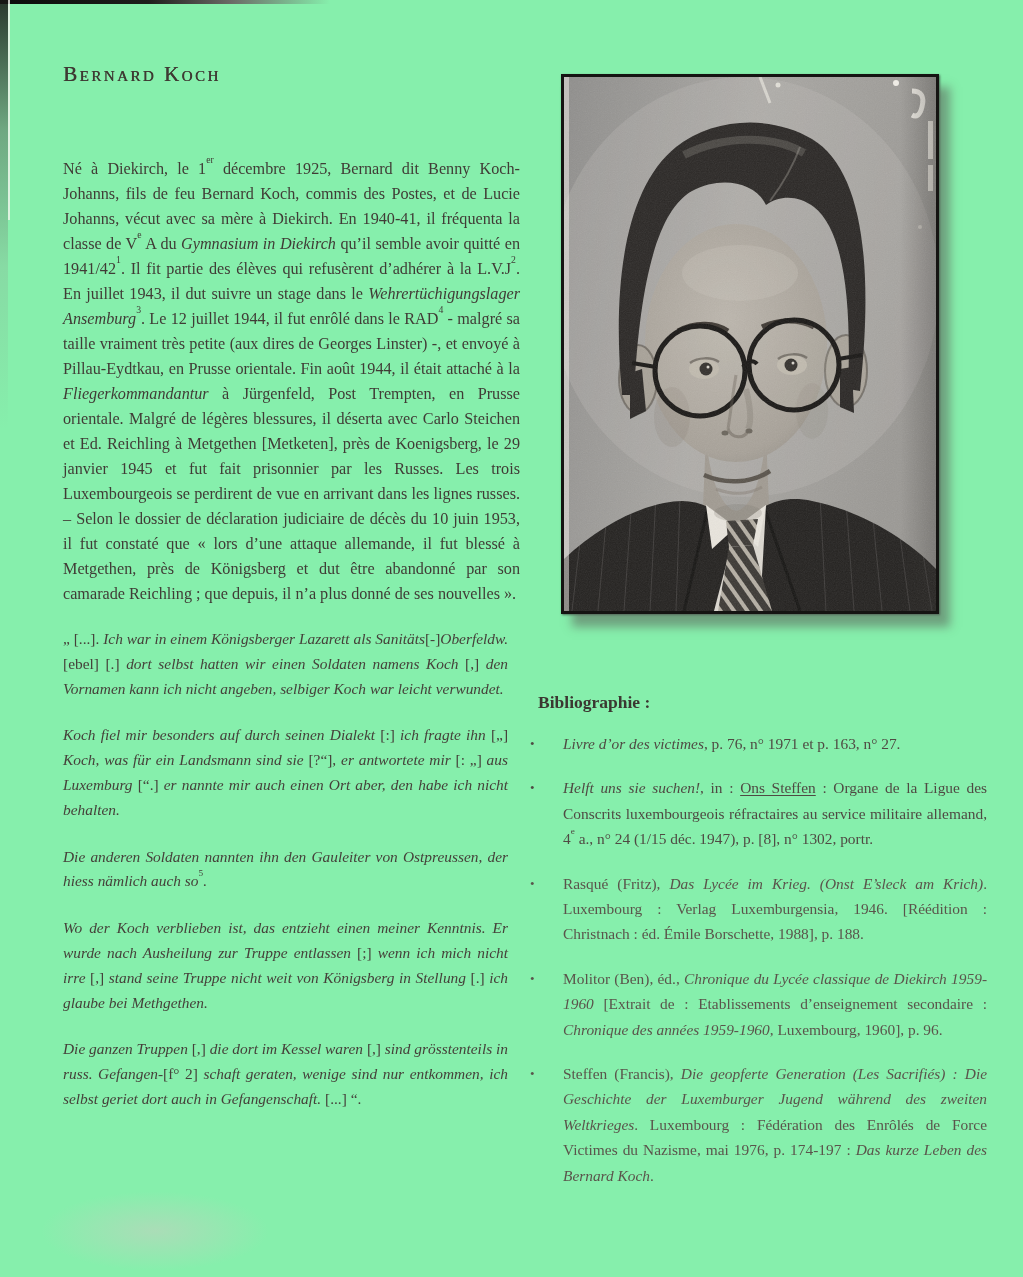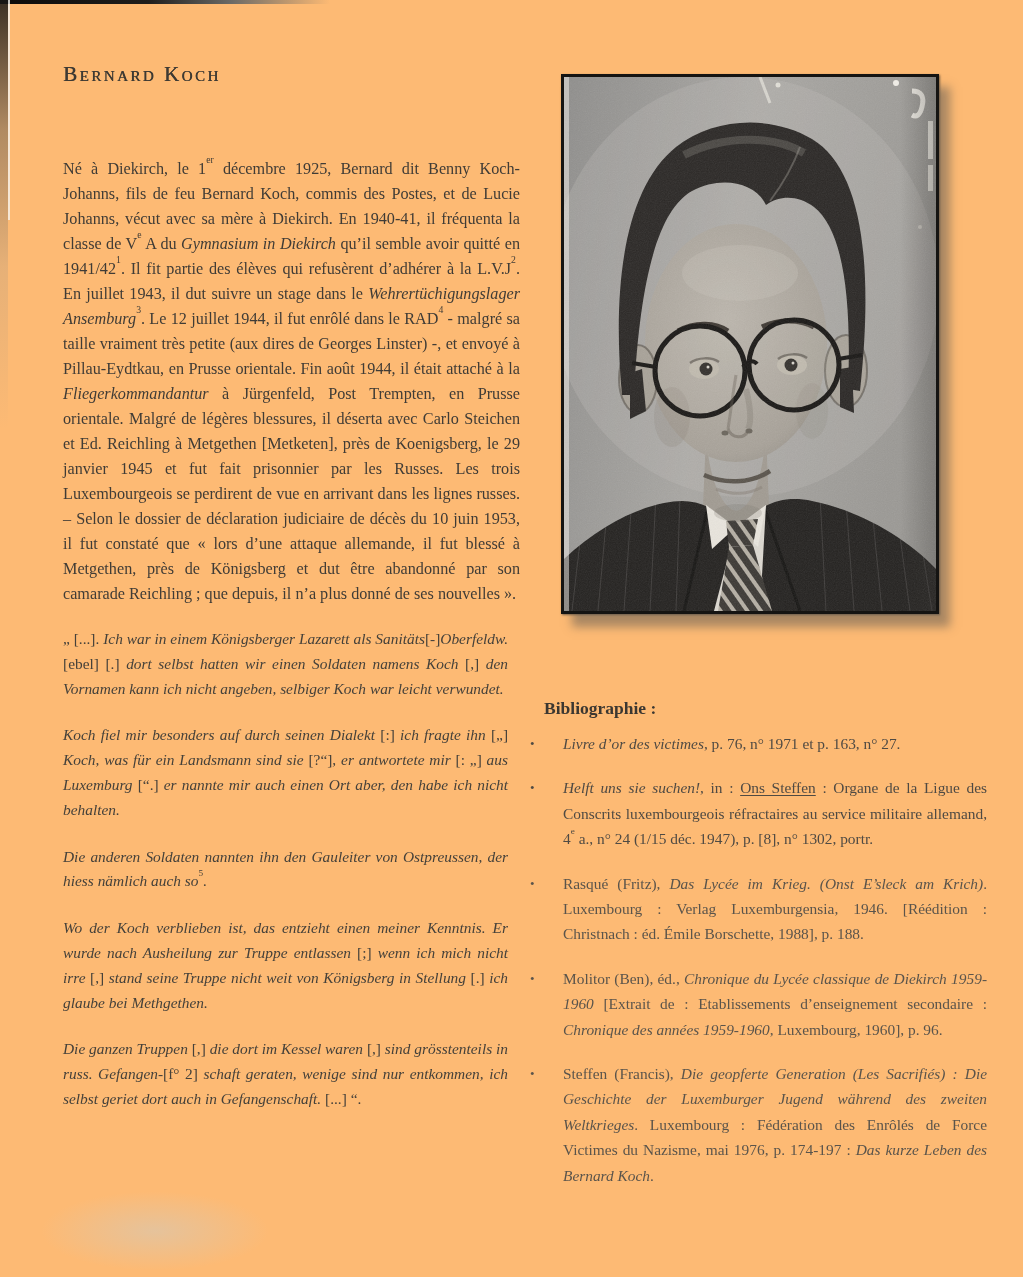--- a/index.html
+++ b/index.html
@@ -1,18 +1,18 @@
 <!DOCTYPE html>
 <html><head>
 <meta charset="utf-8">
 <style>
   html,body{margin:0;padding:0;background:#e8e8e6;}
   .page{
     position:relative;width:1023px;height:1277px;margin:0 auto;
-    background:#fdba74;overflow:hidden;
+    background:#86efac;overflow:hidden;
     font-family:"Liberation Serif","DejaVu Serif",serif;color:#403c36;
   }
   
   .edge-top{position:absolute;left:0;top:0;width:330px;height:4px;
     background:linear-gradient(to right,#0b0b0a 0%,#1f1e1c 45%,#6b6a66 70%,rgba(150,150,146,0) 100%);}
   .edge-left{position:absolute;left:0;top:0;width:8px;height:430px;
     background:linear-gradient(to bottom,rgba(25,24,22,.85),rgba(82,80,76,.45) 30%,rgba(140,138,132,.2) 62%,rgba(200,198,192,0) 100%);}
   .edge-left-line{position:absolute;left:8px;top:0;width:2px;height:220px;background:rgba(244,243,238,.8);}
   .corner-blotch{position:absolute;left:40px;bottom:6px;width:230px;height:80px;
     background:radial-gradient(ellipse at center,rgba(206,203,194,.5),rgba(206,203,194,0) 70%);}
@@ -28,21 +28,21 @@
   .closing{margin:0;font-size:16.2px;line-height:25px;text-align:left;}
   .i{font-style:italic;}
   .u{text-decoration:underline;text-underline-offset:2px;}
   .left-col sup,.bib-text sup{font-size:.6em;line-height:0;position:relative;top:-.45em;}
   
   .photo-frame{position:absolute;left:561px;top:74px;width:372px;height:534px;margin:0;
     border:3px solid #151412;background:#a5a3a0;
     box-shadow:11px 13px 9px rgba(88,86,82,.5),1px 1px 2px rgba(40,40,40,.6);}
   .photo-frame svg{display:block;}
   
-  .bib-head{position:absolute;left:530px;top:684px;margin:14px;
+  .bib-head{position:absolute;left:530px;top:684px;margin:8px;
     font-size:17.5px;font-weight:700;color:#3b3731;}
   .bib-list{position:absolute;left:530px;top:731px;width:457px;}
   .bib-item{display:flex;margin:0 0 19px 0;font-size:15.4px;line-height:25.4px;color:#4f4a43;}
   .bib-item:nth-child(n+3){color:#5a544b;}
   .bib-item .bullet{flex:none;width:33px;font-size:13px;}
   .bib-text{flex:1;text-align:justify;}
 </style>
 </head>
 <body>
 

